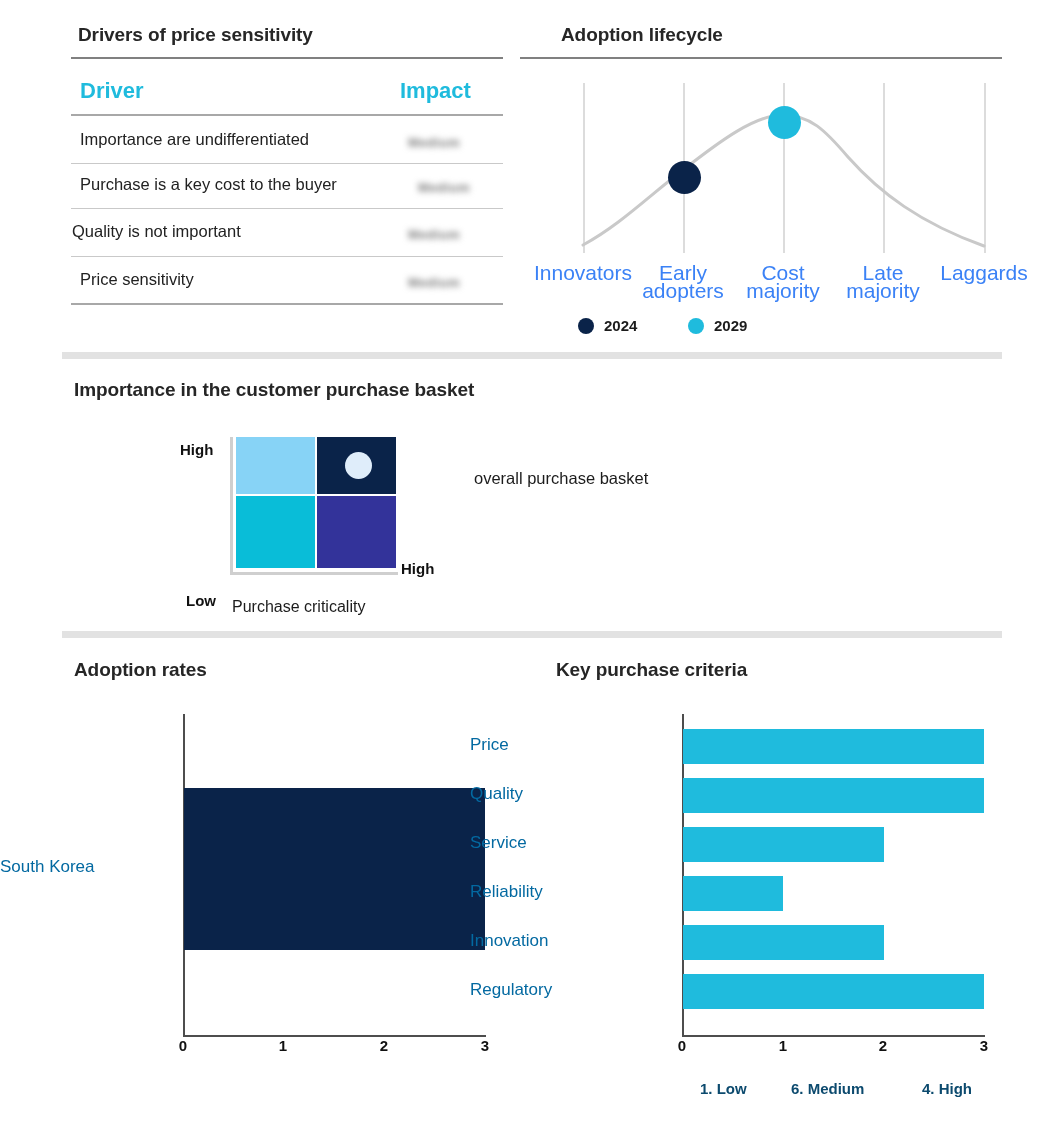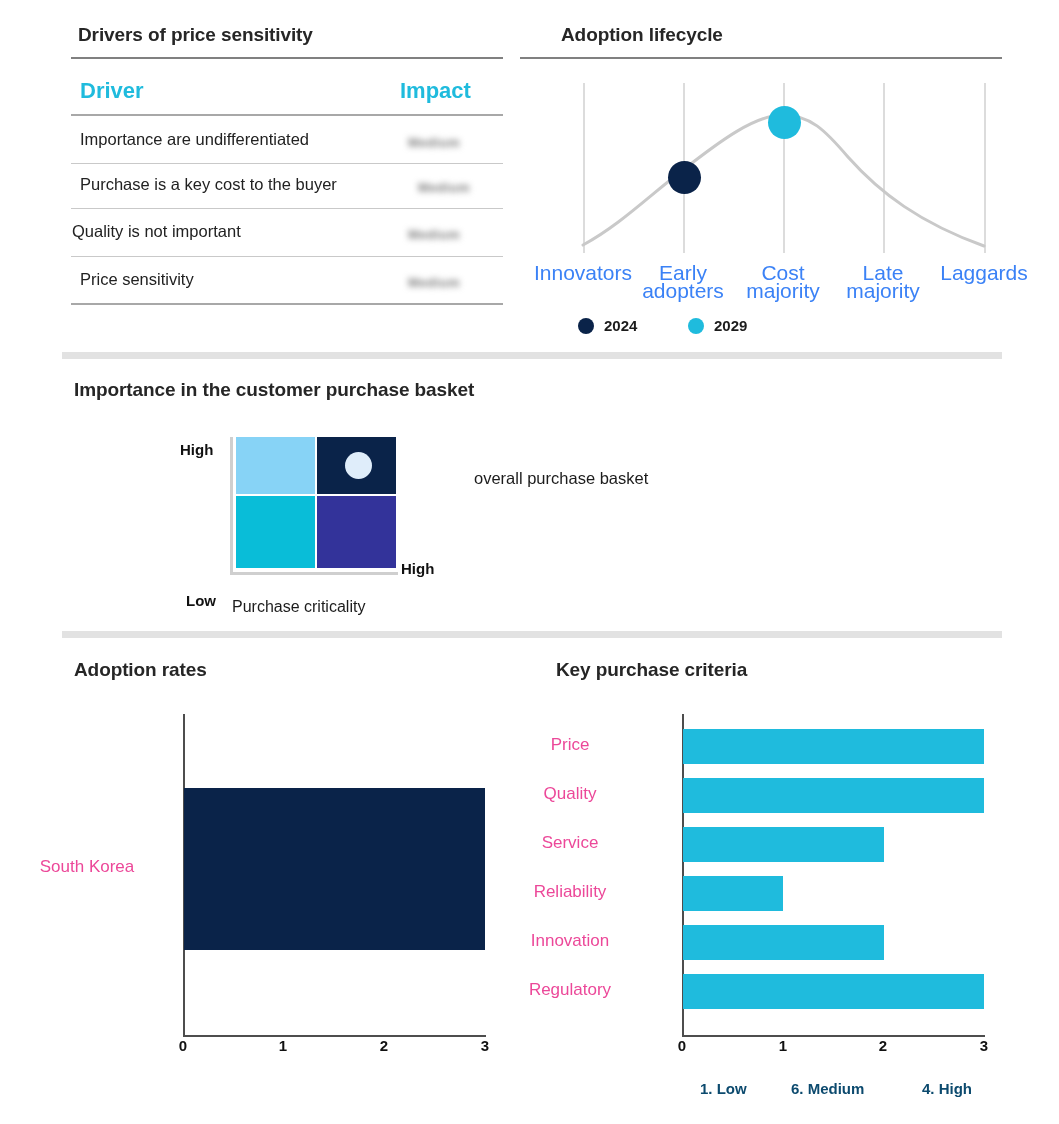--- a/index.html
+++ b/index.html
@@ -48,21 +48,21 @@
   .band{background:#e2e2e2;height:7px;}
 
   
   .mx-axis-lbl{font-size:15px;font-weight:bold;color:#111111;}
   .mx-caption{font-size:16px;color:#1c1c1c;}
   .mx-note{font-size:16.5px;color:#1c1c1c;line-height:24px;}
   .axis-line{background:#cfcfcf;}
 
   
   .axis-dark{background:#4d4d4d;}
-  .cat-label{font-size:17px;color:#ec4899;white-space:nowrap;text-align:center;}
+  .cat-label{font-size:17px;color:#0369a1;white-space:nowrap;text-align:left;}
   .tick{font-size:15px;font-weight:bold;color:#111111;text-align:center;}
   .foot{font-size:15px;font-weight:bold;color:#0c4a6e;white-space:nowrap;}
   .bar{display:block;}
 </style>
 </head>
 <body>
 
 <div class="abs panel-title" style="left:78px;top:24px;">Drivers of price sensitivity</div>
 <div class="abs title-rule" style="left:71px;top:57px;width:432px;"></div>
 

